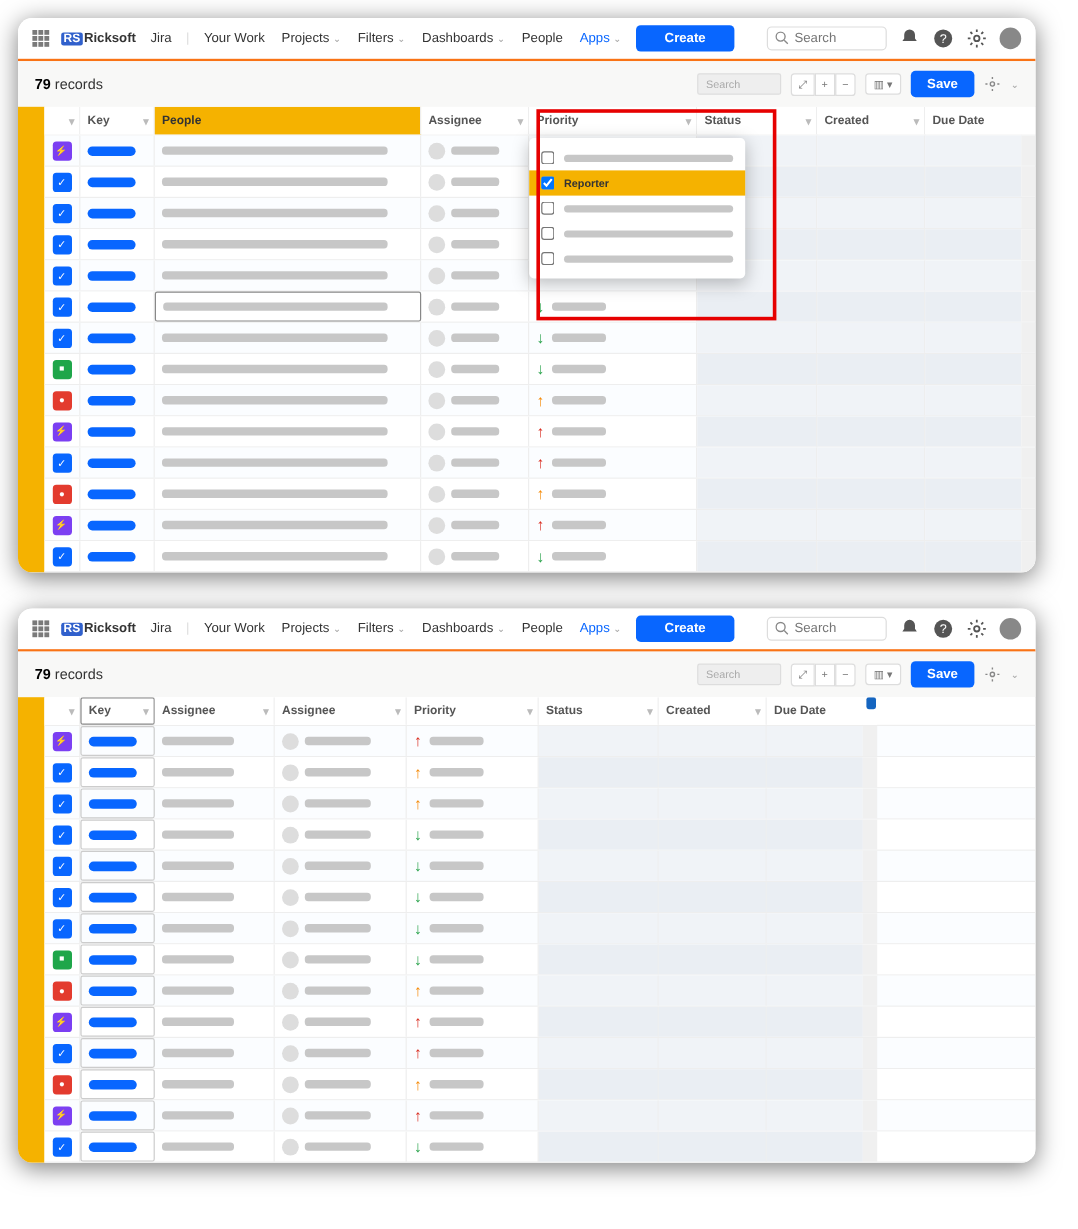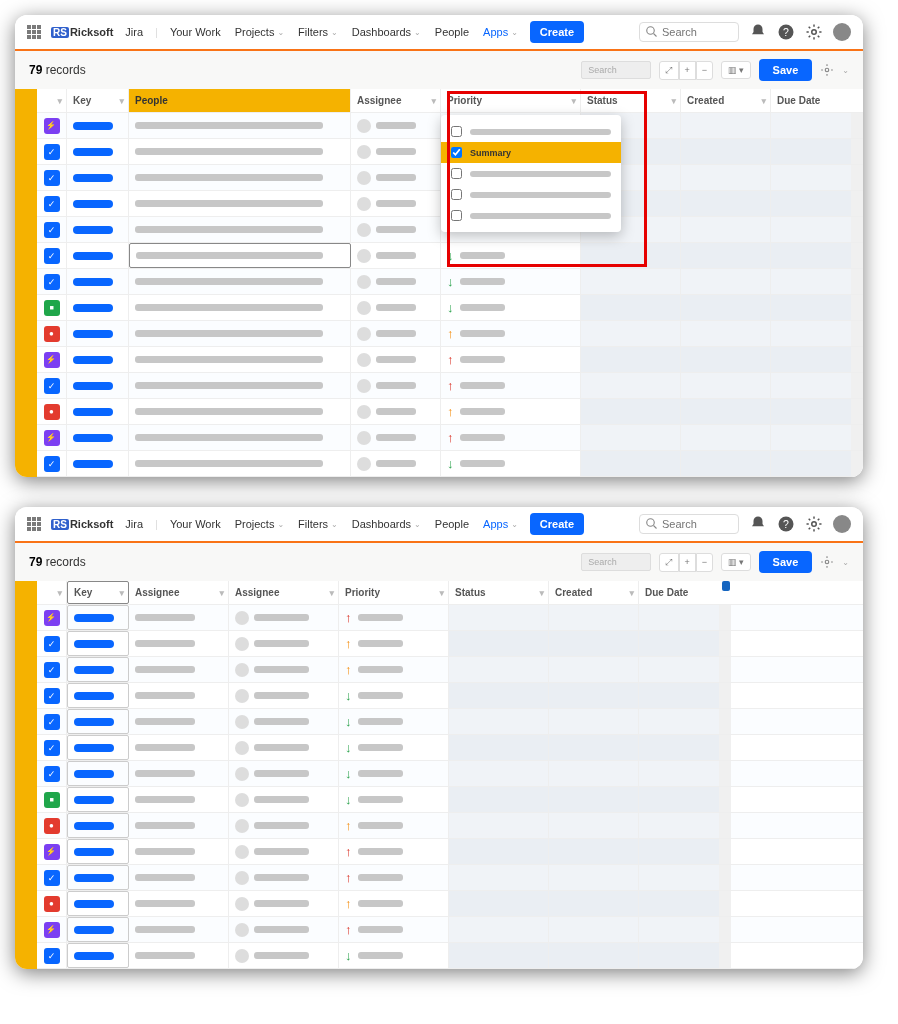--- a/index.html
+++ b/index.html
@@ -41,21 +41,21 @@
   }
   .logo-mark {
     background:#3060cc;color:#fff;padding:0 2px;border-radius:2px;font-size:10px;margin-right:1px;
   }
   .nav-item { color: #333; font-weight: 400; cursor: pointer; padding: 4px 2px; display: flex; align-items:center; gap:3px;}
   .nav-item.active { color: #0866ff; }
   .chev { color:#aaa; font-size:8px;}
   .vsep { color: #ddd; }
   .create-btn {
     background: #0866ff; color: #fff; border: none;
-    padding: 5px 10px; border-radius: 4px; font-size: 11px; font-weight: 600;
+    padding: 5px 24px; border-radius: 4px; font-size: 11px; font-weight: 600;
     cursor: pointer;
   }
   .spacer { flex: 1; }
   .search-box {
     display: flex; align-items: center;
     border: 1px solid #ddd; border-radius: 4px;
     padding: 3px 6px; width: 100px; color: #888;
   }
   .search-box input { border:none; outline:none; font-size:11px; width:70px; }
   .search-box svg { width:12px;height:12px;fill:#888;margin-right:4px;}
@@ -250,21 +250,21 @@
         <div class="cell c-priority-wide" style="position:relative;">
           <span>Priority</span>
             <span class="hdr-filter">▾</span>
           <div class="dropdown">
             <div class="dd-row">
                 <input type="checkbox" style="">
                 <div class="dd-row-line"></div>
               </div>
             <div class="dd-row sel">
                 <input type="checkbox" checked="" style="">
-                <span>Summary</span>
+                <span>Reporter</span>
               </div>
             <div class="dd-row">
                 <input type="checkbox" style="">
                 <div class="dd-row-line"></div>
               </div>
             <div class="dd-row">
                 <input type="checkbox" style="">
                 <div class="dd-row-line"></div>
               </div>
             <div class="dd-row">

